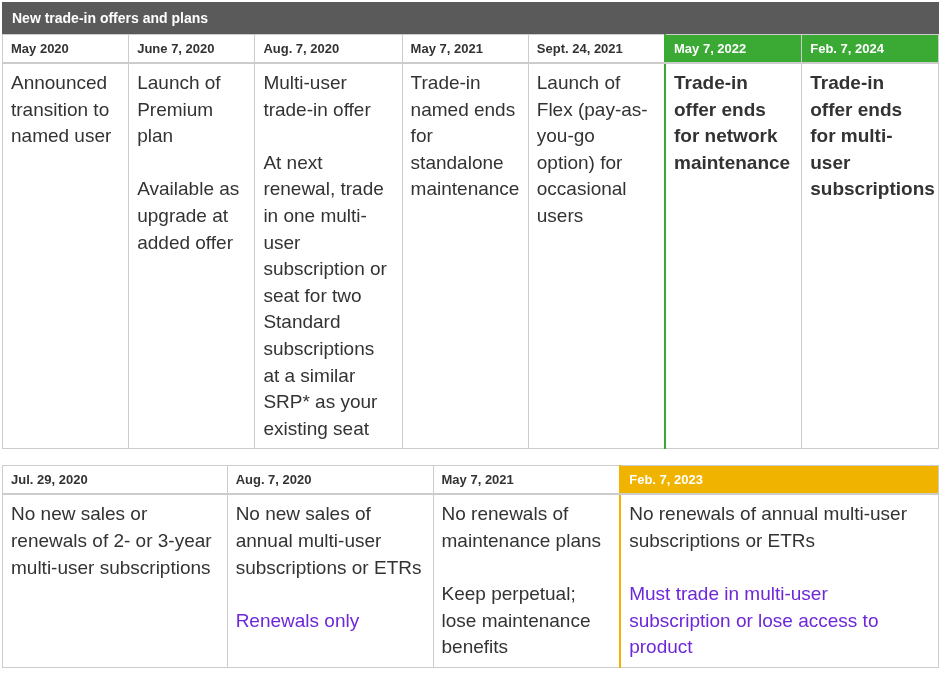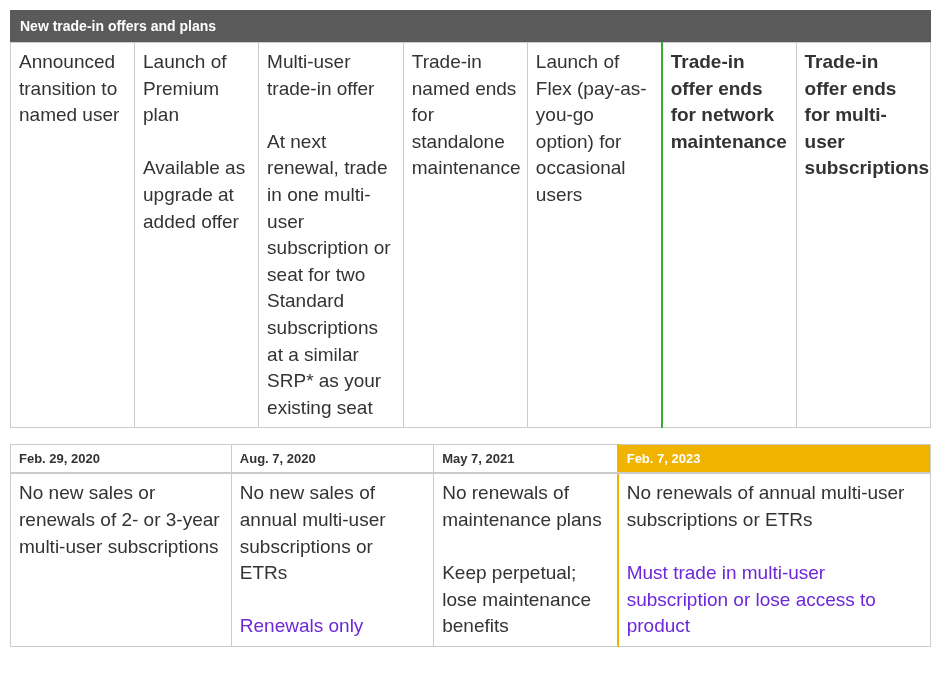--- a/index.html
+++ b/index.html
@@ -5,21 +5,21 @@
     * { box-sizing: border-box; margin: 0; padding: 0; }
     body {
       font-family: Arial, sans-serif;
       font-size: 13px;
       background: #fff;
       width: 941px;
     }
 
     .outer {
       width: 941px;
-      padding: 10px;
+      padding: 2px;
     }
 
     .section {
       margin-bottom: 0;
     }
 
     .section-header {
       background: #5a5a5a;
       color: #fff;
       font-weight: bold;
@@ -101,20 +101,29 @@
       <colgroup>
         <col class="col-may2020">
         <col class="col-june2020">
         <col class="col-aug2020">
         <col class="col-may2021">
         <col class="col-sept2021">
         <col class="col-may2022">
         <col class="col-feb2024">
       </colgroup>
       <tbody>
+        <tr class="header-row">
+          <td>May 2020</td>
+          <td>June 7, 2020</td>
+          <td>Aug. 7, 2020</td>
+          <td>May 7, 2021</td>
+          <td>Sept. 24, 2021</td>
+          <td class="highlight-green divider-left">May 7, 2022</td>
+          <td class="highlight-green">Feb. 7, 2024</td>
+        </tr>
         <tr class="content-row">
           <td>
             <span>Announced transition to named user</span>
           </td>
           <td>
             <span>Launch of Premium plan</span><br><br>
             <span>Available as upgrade at added offer</span>
           </td>
           <td>
             <span>Multi-user trade-in offer</span><br><br>
@@ -142,21 +151,21 @@
   <div class="section">
     <table class="timeline-table">
       <colgroup>
         <col style="width:24%">
         <col style="width:22%">
         <col style="width:20%">
         <col style="width:34%">
       </colgroup>
       <tbody>
         <tr class="header-row">
-          <td>Feb. 29, 2020</td>
+          <td>Jul. 29, 2020</td>
           <td>Aug. 7, 2020</td>
           <td>May 7, 2021</td>
           <td class="highlight-yellow divider-left-yellow">Feb. 7, 2023</td>
         </tr>
         <tr class="content-row">
           <td>
             <span>No new sales or renewals of 2- or 3-year multi-user subscriptions</span>
           </td>
           <td>
             <span>No new sales of annual multi-user subscriptions or ETRs</span><br><br>

